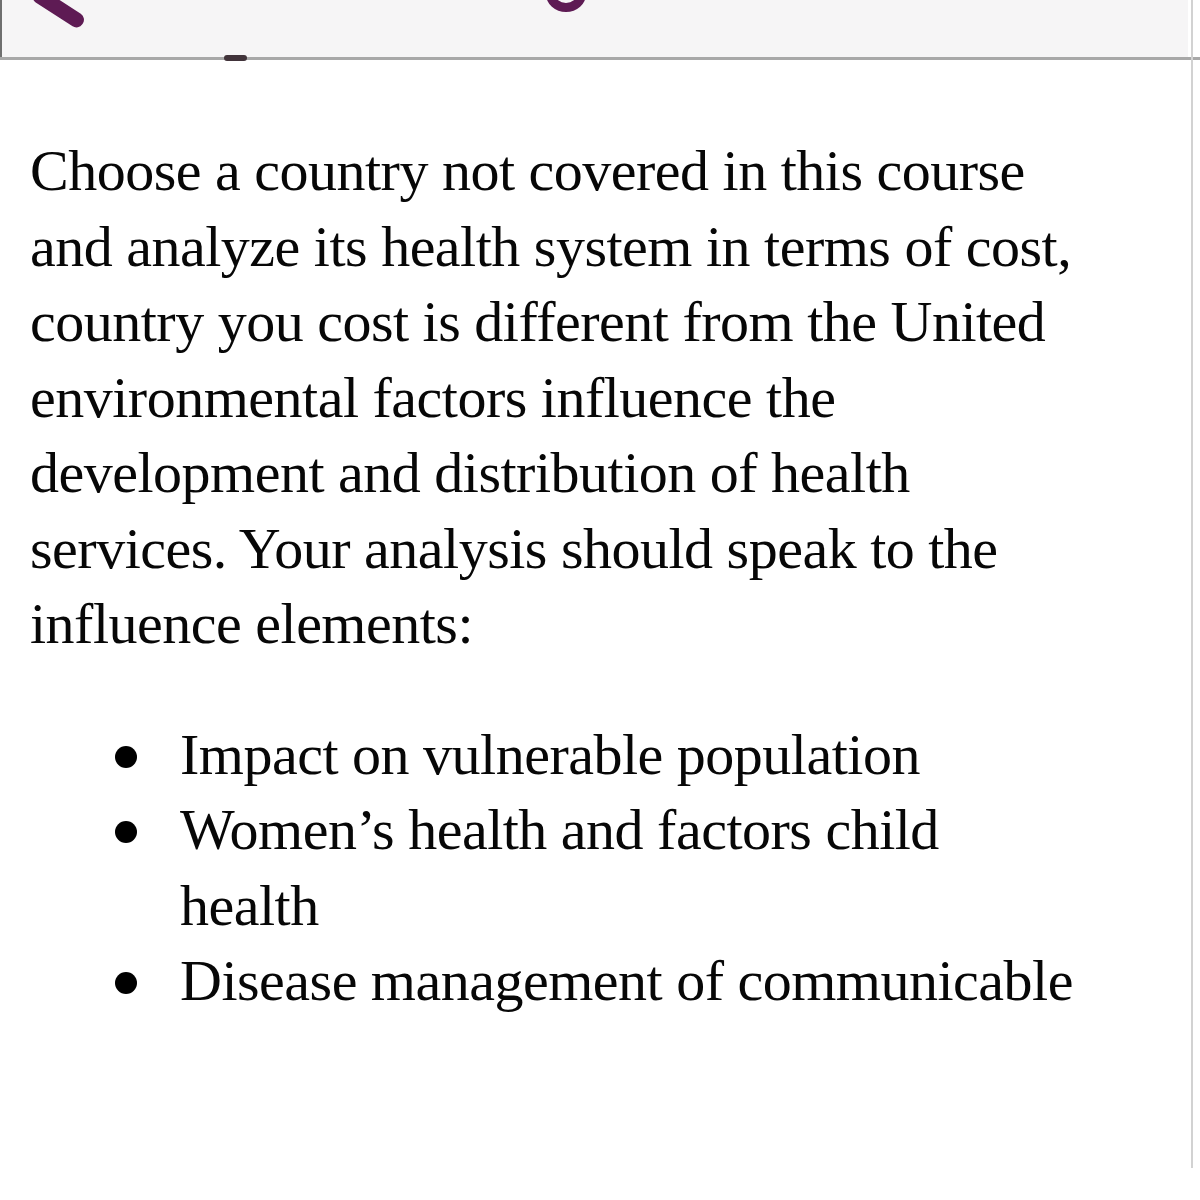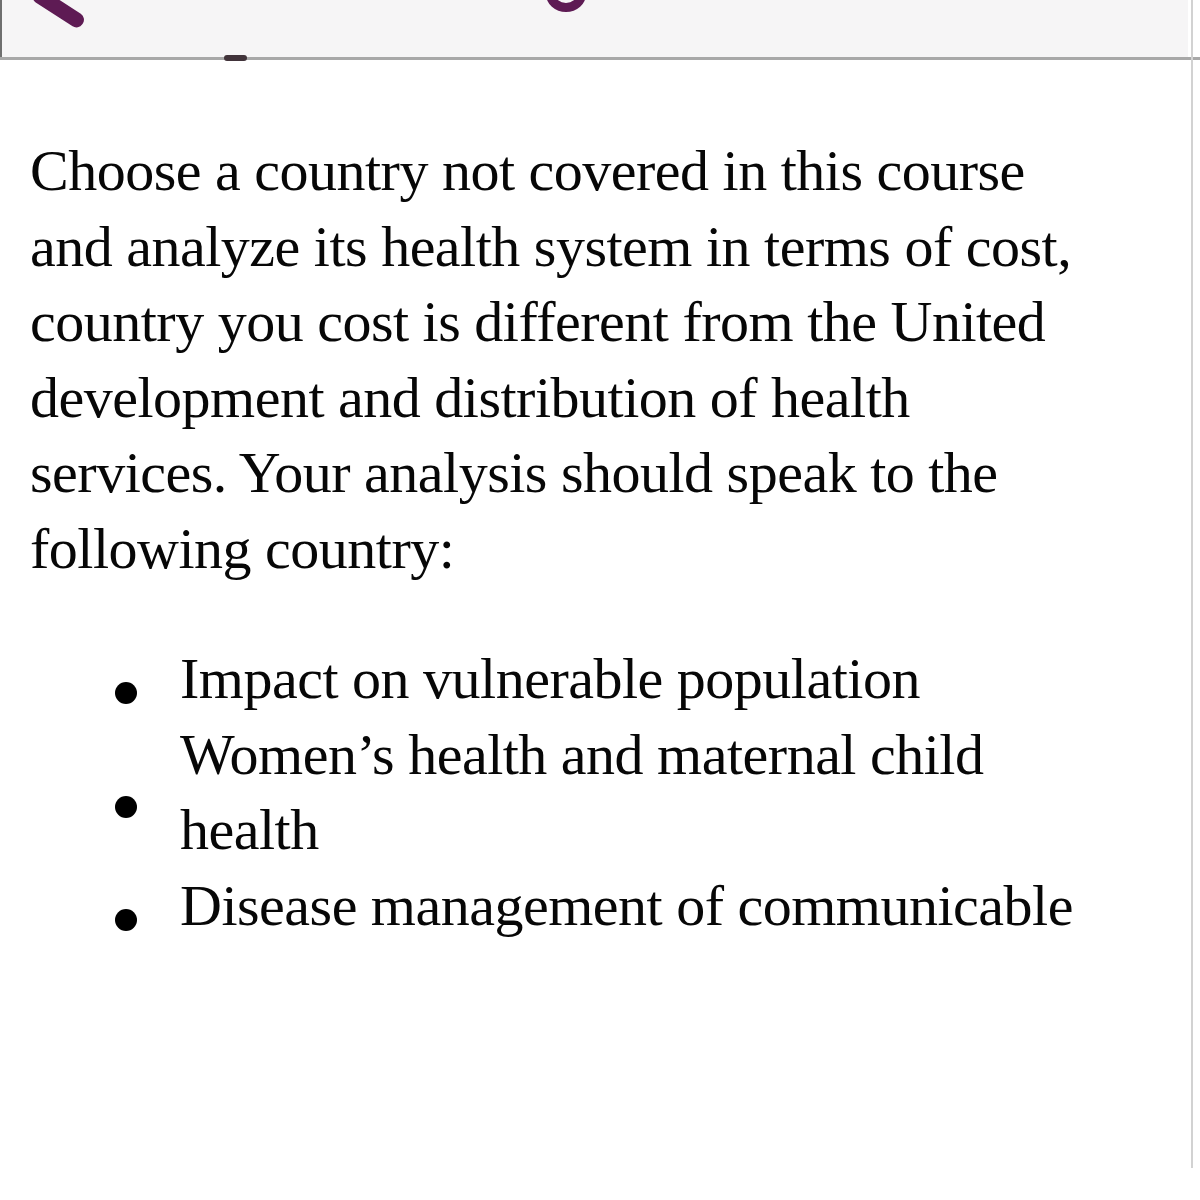--- a/index.html
+++ b/index.html
@@ -92,21 +92,21 @@
     white-space: nowrap;
     letter-spacing: -0.5px;
   }
   .bullet-list {
     margin: 55px 0 0 0;
     padding: 0;
     list-style: none;
   }
   .bullet-item {
     display: flex;
-    align-items: center;
+    align-items: flex-start;
   }
   .bullet-marker {
     width: 65px;
     padding-left: 115px;
     box-sizing: content-box;
     flex: 0 0 auto;
   }
   .bullet-dot {
     display: block;
     width: 22px; height: 22px;
@@ -134,40 +134,41 @@
   </div>
   <div class="header-divider"></div>
   <div class="divider-artifact"></div>
 
   <div class="content">
 
     <div class="paragraph">
       <div class="para-line">Choose a country not covered in this course</div>
       <div class="para-line">and analyze its health system in terms of cost,</div>
       <div class="para-line">country you cost is different from the United</div>
+      <div class="para-line">environmental factors influence the</div>
       <div class="para-line">development and distribution of health</div>
       <div class="para-line">services. Your analysis should speak to the</div>
-      <div class="para-line">following country:</div>
+      <div class="para-line">influence elements:</div>
     </div>
 
     <ul class="bullet-list">
       <li class="bullet-item">
         <span class="bullet-marker">
           <span class="bullet-dot"></span>
         </span>
         <div class="bullet-lines">
           <div class="bullet-line">Impact on vulnerable population</div>
         </div>
       </li>
       <li class="bullet-item">
         <span class="bullet-marker">
           <span class="bullet-dot"></span>
         </span>
         <div class="bullet-lines">
-          <div class="bullet-line">Women’s health and maternal child</div>
+          <div class="bullet-line">Women’s health and factors child</div>
           <div class="bullet-line">health</div>
         </div>
       </li>
       <li class="bullet-item">
         <span class="bullet-marker">
           <span class="bullet-dot"></span>
         </span>
         <div class="bullet-lines">
           <div class="bullet-line">Disease management of communicable</div>
         </div>

